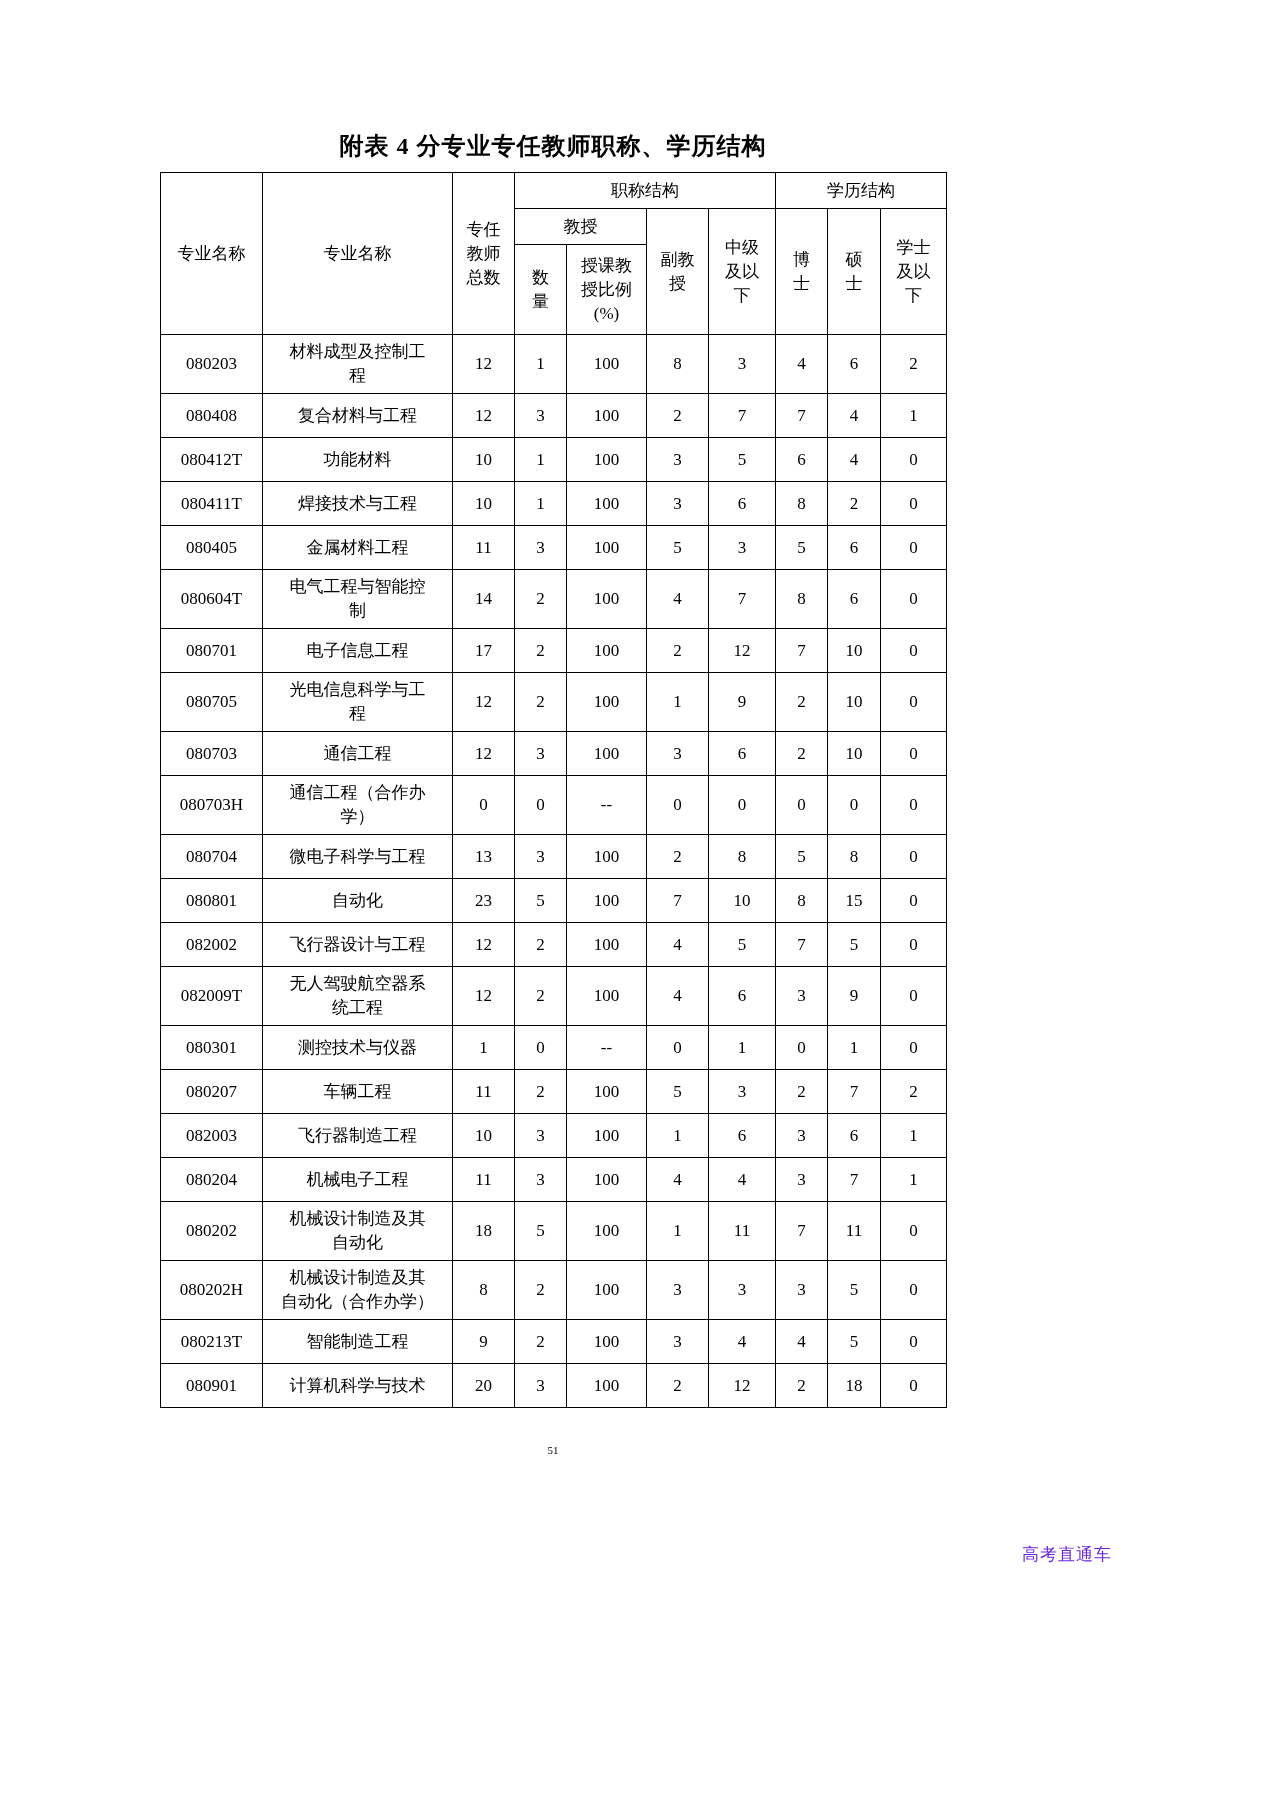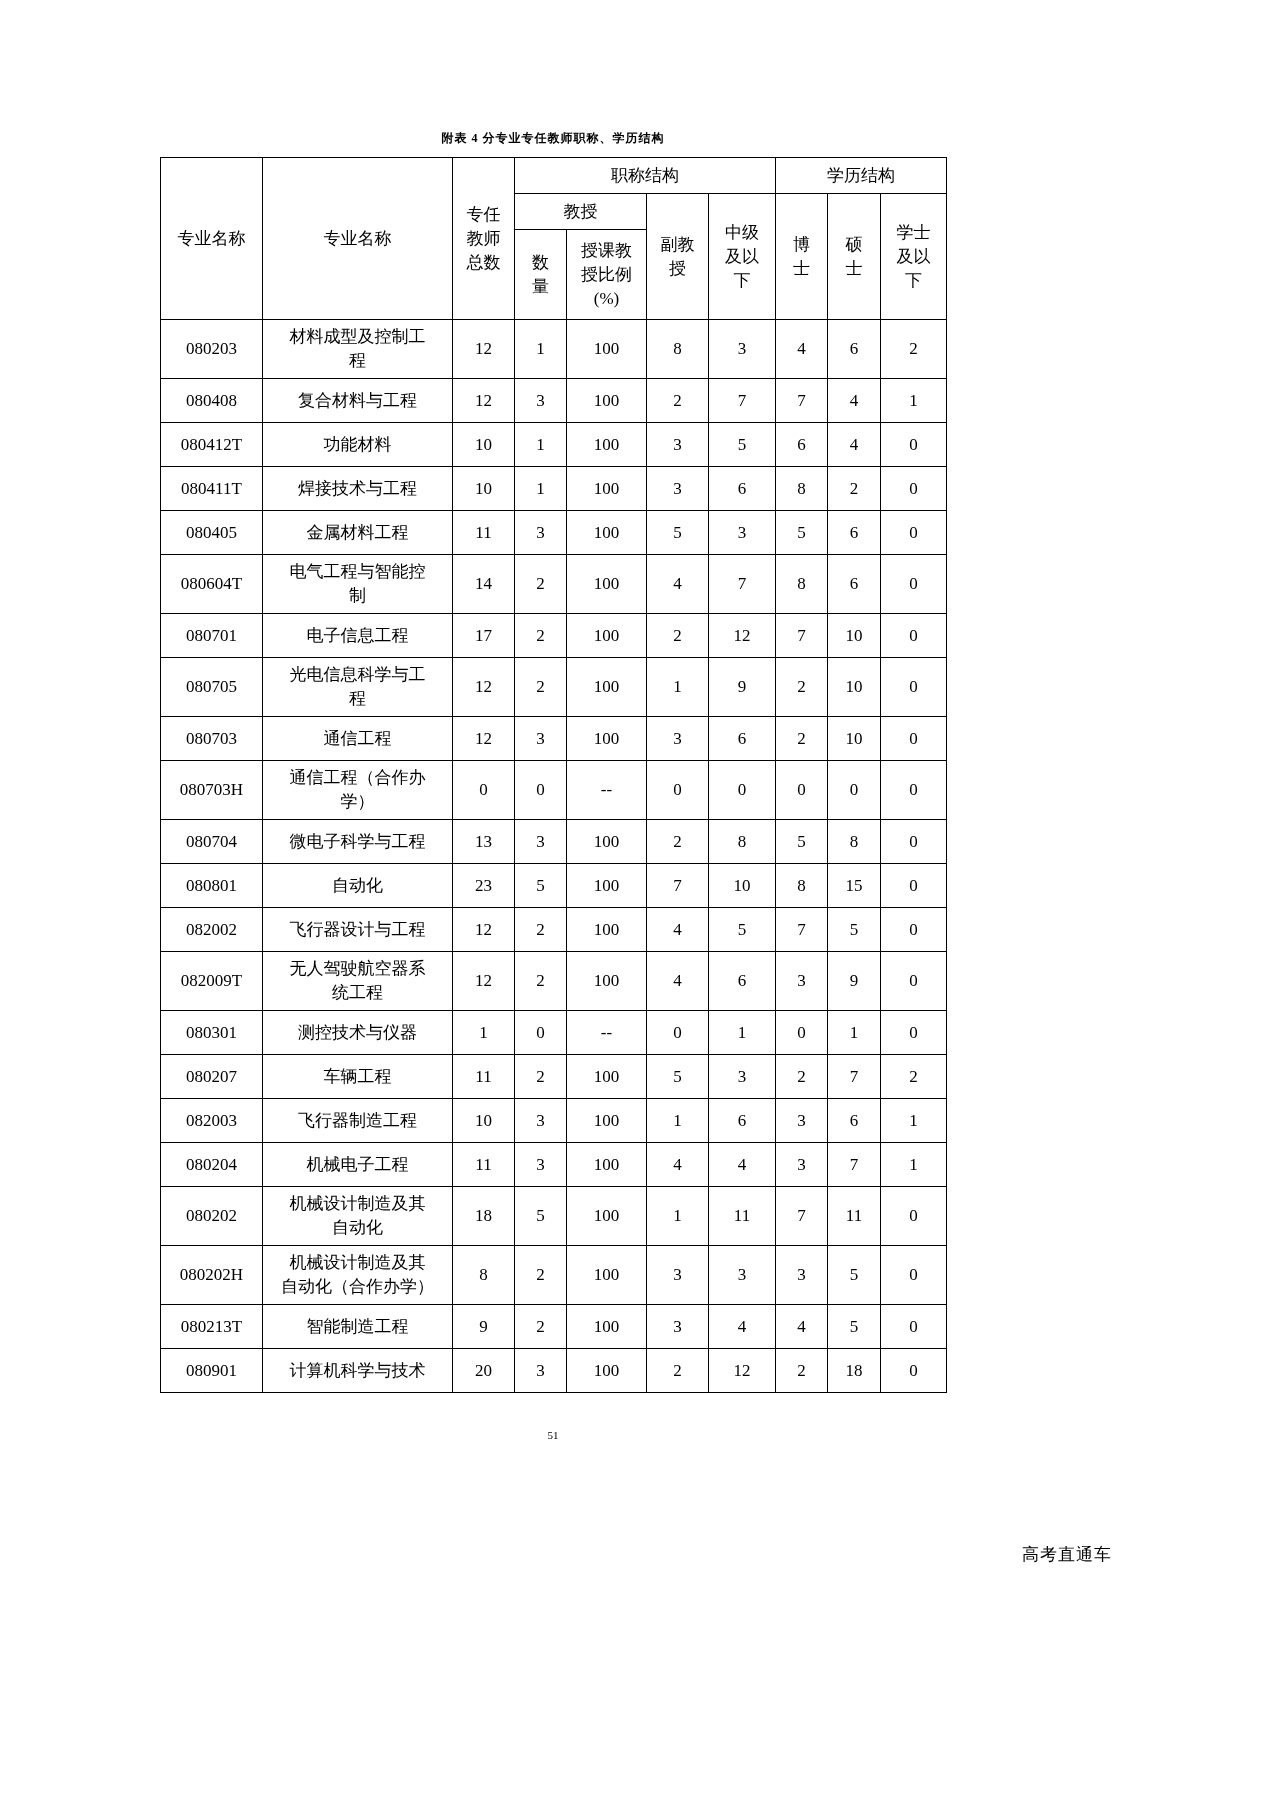--- a/index.html
+++ b/index.html
@@ -14,21 +14,21 @@
     overflow: hidden;
   }
   .content {
     position: absolute;
     left: 160px;
     top: 130px;
     width: 786px;
   }
   .doc-title {
     text-align: center;
-    font-size: 12px;
+    font-size: 24px;
     font-weight: 600;
     letter-spacing: 1px;
     margin-bottom: 10px;
   }
   table.struct {
     width: 786px;
     border-collapse: collapse;
     table-layout: fixed;
   }
   table.struct th,
@@ -49,21 +49,21 @@
   .pagenum {
     text-align: center;
     font-size: 11px;
     margin-top: 36px;
   }
   .watermark {
     position: absolute;
     left: 1022px;
     top: 1543px;
     font-size: 17px;
-    color: #000000;
+    color: #6d28d9;
     font-family: "Liberation Sans", sans-serif;
     letter-spacing: 1px;
   }
   
   col.c-code { width: 102px; }
   col.c-name { width: 190px; }
   col.c-total { width: 62px; }
   col.c-count { width: 52px; }
   col.c-ratio { width: 80px; }
   col.c-assoc { width: 62px; }

